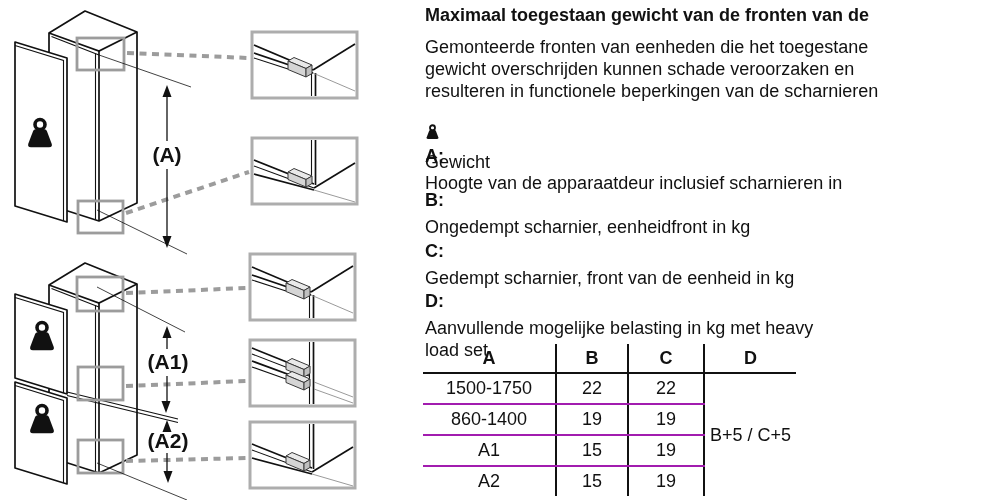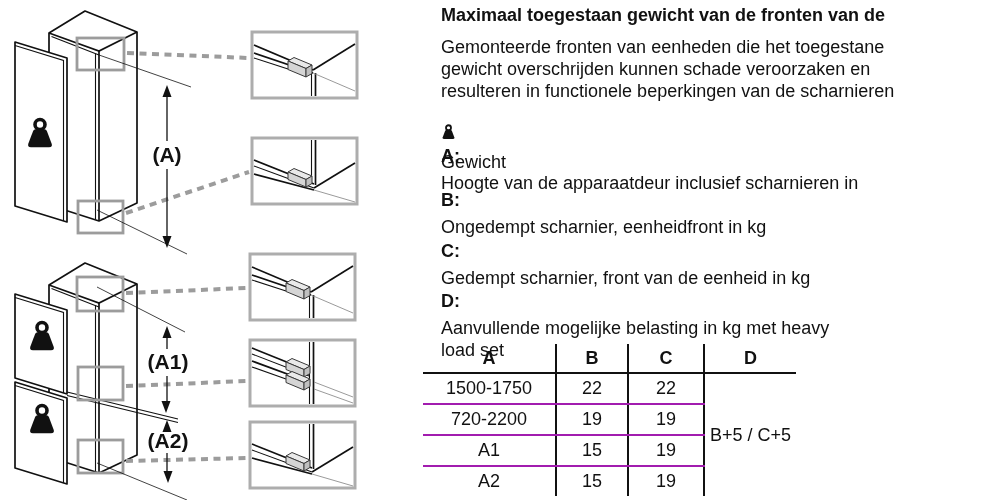--- a/index.html
+++ b/index.html
@@ -10,21 +10,21 @@
   }
   .page {
     position:relative;
     width:1000px; height:500px;
     background:#fff;
     overflow:hidden;
   }
   .diagram { position:absolute; left:0; top:0; }
 
   .content { position:absolute; left:425px; top:0; width:560px; font-size:18px; line-height:22px; }
-  .blk { position:absolute; left:0;margin-left:16px; }
+  .blk { position:absolute; left:0; }
   .blk div { white-space:nowrap; }
   .title { top:4px; font-weight:700; }
   .intro { top:36px; }
 
   .legend-row { display:flex;flex-direction:column; }
   .legend-row .key { flex:0 0 27px; font-weight:700; }
   .legend-row .ikey { flex:0 0 27px; padding-top:3px; }
   .legend-row .val div { white-space:nowrap; }
 
   table.spec {
@@ -277,21 +277,21 @@
       </tr>
     </thead>
     <tbody>
       <tr class="rsep">
         <td class="cA">1500-1750</td>
         <td class="cB">22</td>
         <td class="cC">22</td>
         <td class="dcell" rowspan="4">B+5 / C+5</td>
       </tr>
       <tr class="rsep">
-        <td class="cA">720-2200</td>
+        <td class="cA">860-1400</td>
         <td class="cB">19</td>
         <td class="cC">19</td>
       </tr>
       <tr class="rsep">
         <td class="cA bold-cell">A1</td>
         <td class="cB">15</td>
         <td class="cC">19</td>
       </tr>
       <tr>
         <td class="cA bold-cell">A2</td>

